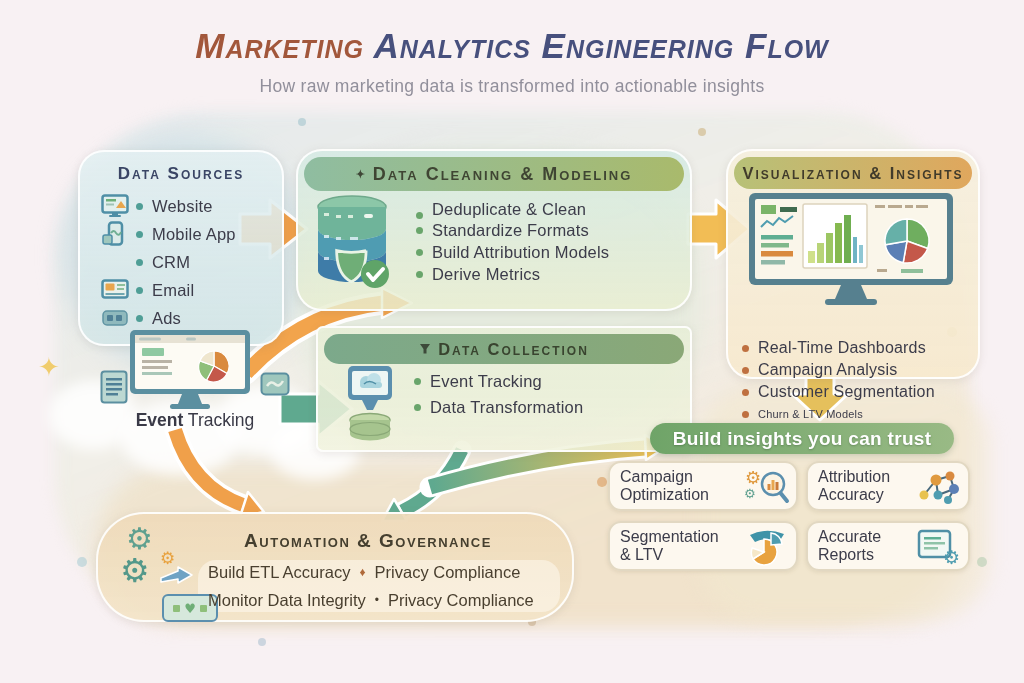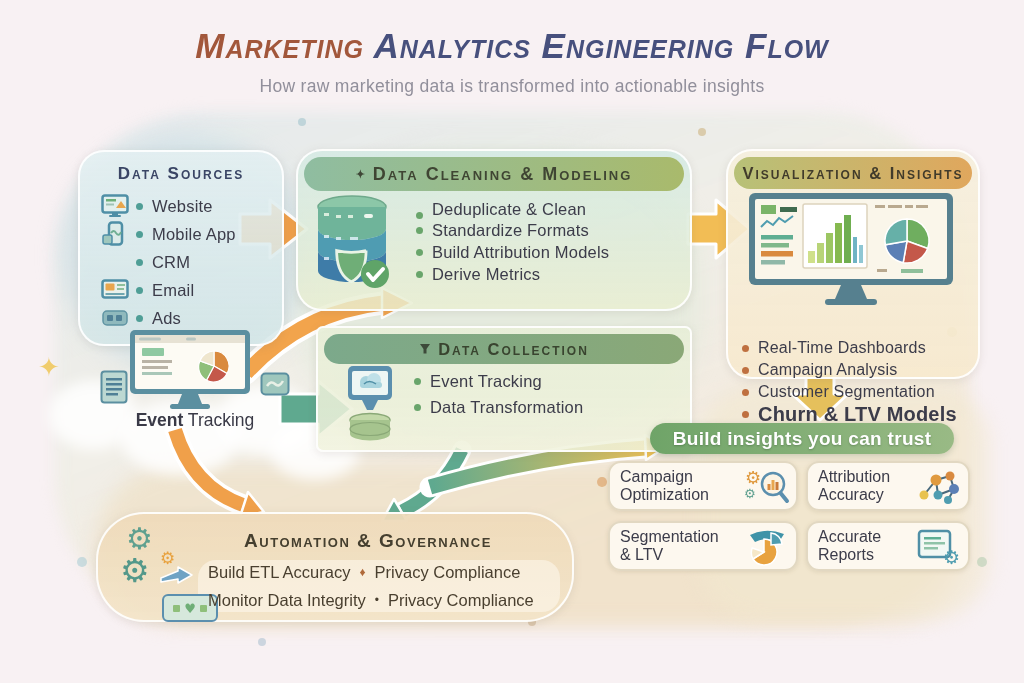--- a/index.html
+++ b/index.html
@@ -372,21 +372,21 @@
       <div class="row" style="height:22px;">
           <span class="dot dot-orange"></span>
           <span class="lbl" style="font-size:16px;">Campaign Analysis</span>
         </div>
       <div class="row" style="height:22px;">
           <span class="dot dot-orange"></span>
           <span class="lbl" style="font-size:16px;">Customer Segmentation</span>
         </div>
       <div class="row" style="height:22px;">
           <span class="dot dot-orange"></span>
-          <span class="lbl" style="font-size:20px;font-weight:bold;">Churn &amp; LTV Models</span>
+          <span class="lbl" style="font-size:11px;">Churn &amp; LTV Models</span>
         </div>
     </div>
   </div>
 
   <div class="bi-banner">Build insights you can trust</div>
   <div class="cards">
     <div class="card">
       <div class="txt">
         <div>Campaign</div>
         <div>Optimization</div>

